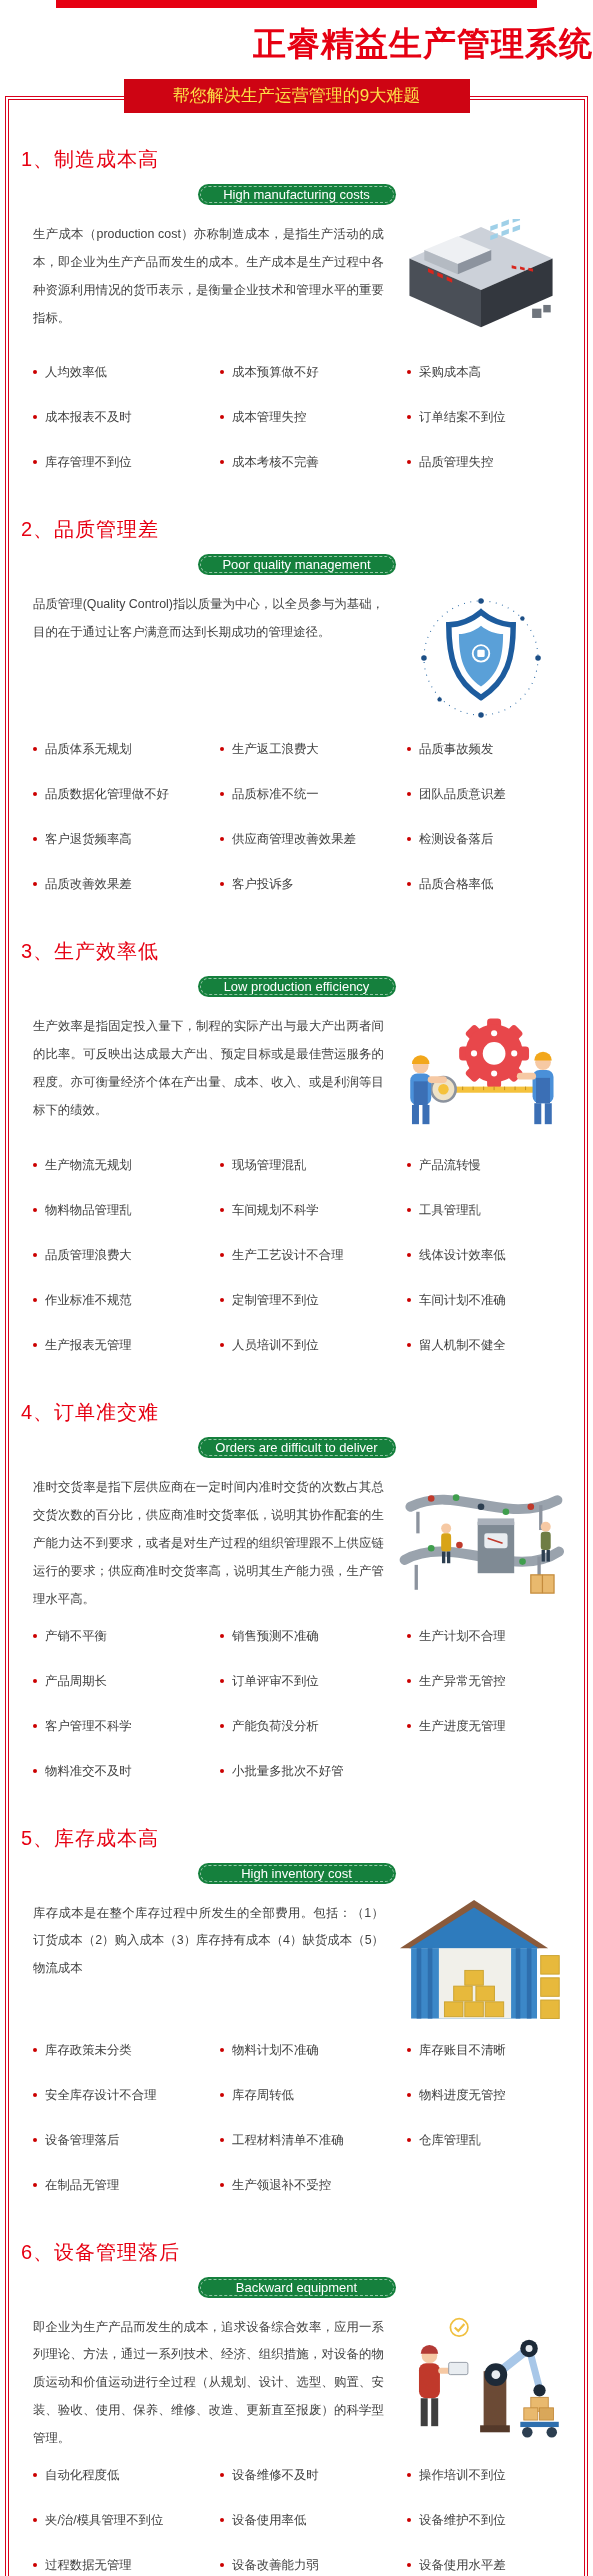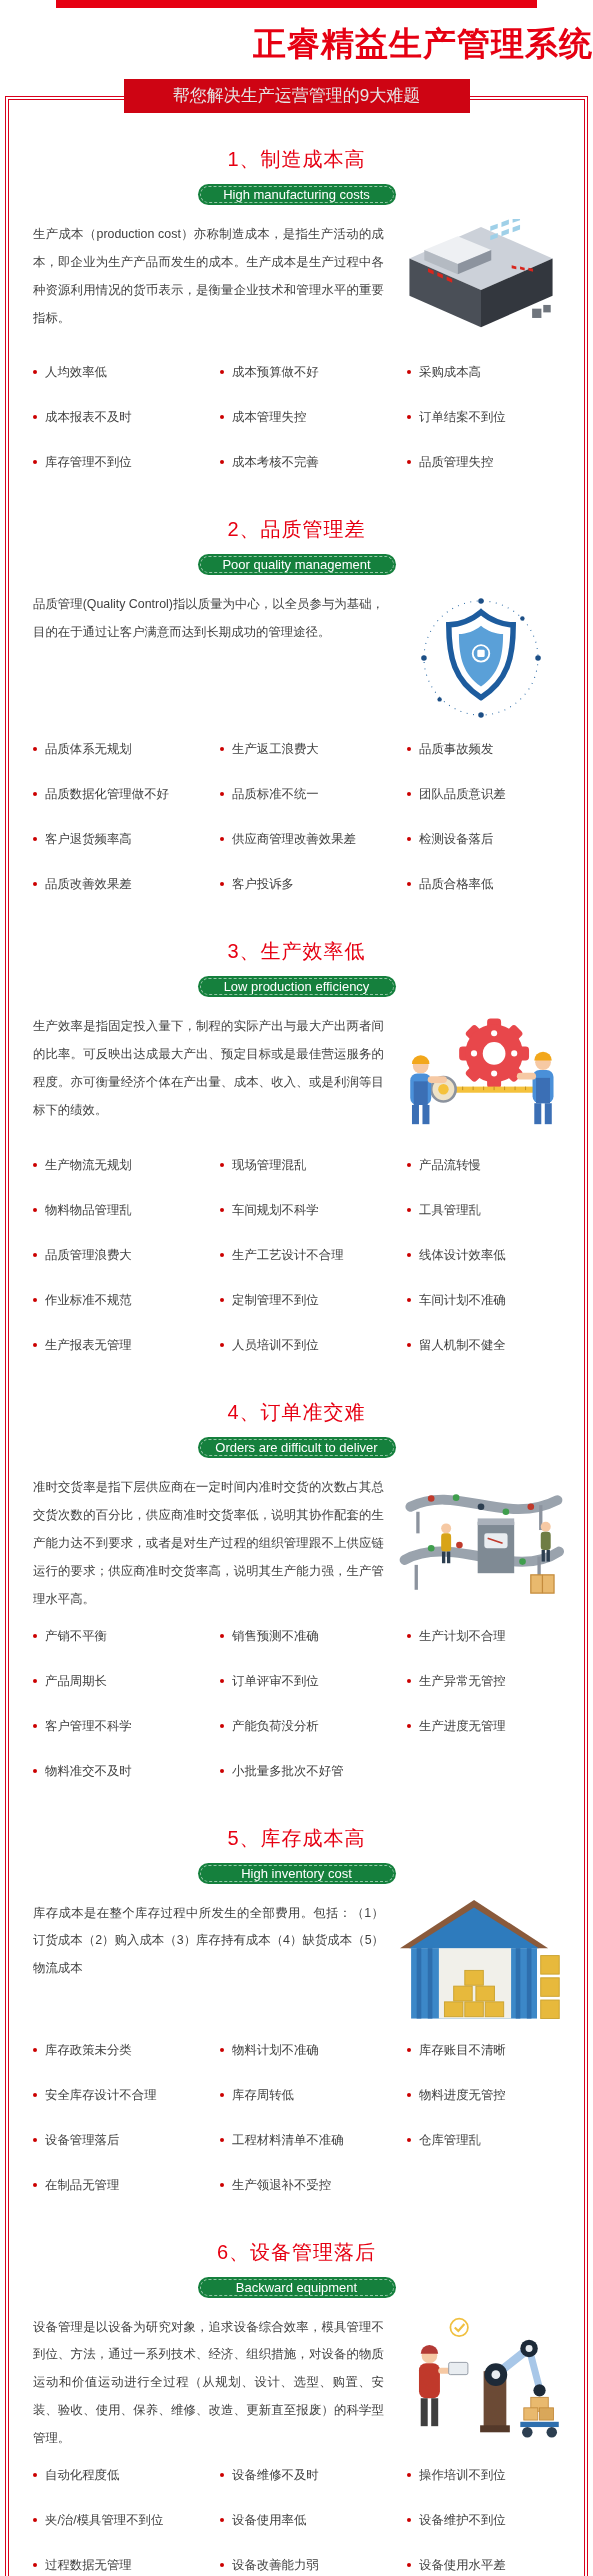--- a/index.html
+++ b/index.html
@@ -11,33 +11,33 @@
   }
   .top-bar,.bottom-bar{
     height:8px;background:#e60012;margin:0 56px;
   }
   .page-title{
     color:#e60012;font-size:33px;font-weight:bold;
     text-align:right;margin:14px 0 12px;letter-spacing:1px;
   }
   .subtitle-banner{
     position:relative;z-index:2;
-    width:346px;margin:0 auto;background:#ce0413;color:#e5e5e5;
+    width:346px;margin:0 auto;background:#ce0413;color:#fde047;
     text-align:center;font-size:17px;line-height:34px;height:34px;
   }
   .frame-outer{
     margin:-17px 5px 0;border:1px solid #d9001b;padding:2px;
   }
   .frame-inner{
     border:1px solid #d9001b;padding:30px 12px 34px;
   }
   .section{margin-top:45px;}
   .section:first-child{margin-top:16px;}
   .sec-heading{
-    color:#e60012;font-size:20px;text-align:center;
+    color:#e60012;font-size:20px;text-align:left;
     letter-spacing:1px;margin:0 0 11px;font-weight:normal;
   }
   .badge{
     display:block;width:198px;margin:0 auto 14px;
     background:#15803d;color:#ffffff;border-radius:988px;
     text-align:center;font-size:13px;line-height:21px;height:21px;
     outline:1px dashed rgba(255,255,255,0.55);outline-offset:-3px;
   }
   .sec-body{display:flex;align-items:flex-start;padding:0 8px;}
   .desc{
@@ -527,21 +527,21 @@
               <span class="dot"></span>
               <span class="issue-text">生产领退补不受控</span>
             </div>
           </div>
   </div>
 
   <div class="section">
     <h2 class="sec-heading">6、设备管理落后</h2>
     <span class="badge">Backward equipment management</span>
     <div class="sec-body">
-      <p class="desc">设备管理是以设备为研究对象，追求设备综合效率，模具管理不到位、方法，通过一系列技术、经济、组织措施，对设备的物质运动和价值运动进行全过程（从规划、设计、选型、购置、安装、验收、使用、保养、维修、改造、更新直至报废）的科学型管理。</p>
+      <p class="desc">即企业为生产产品而发生的成本，追求设备综合效率，应用一系列理论、方法，通过一系列技术、经济、组织措施，对设备的物质运动和价值运动进行全过程（从规划、设计、选型、购置、安装、验收、使用、保养、维修、改造、更新直至报废）的科学型管理。</p>
       <div class="illus">
   <svg viewBox="0 0 190 150" width="170" height="134" aria-hidden="true">
     <circle cx="70" cy="16" r="10" fill="#ffffff" stroke="#f0c040" stroke-width="2"></circle>
     <path d="M65 16 l4 4 l7 -8" fill="none" stroke="#f0c040" stroke-width="2.5"></path>
     <rect x="98" y="66" width="26" height="66" fill="#6b4a35"></rect>
     <rect x="94" y="128" width="34" height="8" fill="#54392a"></rect>
     <line x1="112" y1="70" x2="150" y2="40" stroke="#a8c7e8" stroke-width="10" stroke-linecap="round"></line>
     <line x1="150" y1="40" x2="162" y2="86" stroke="#a8c7e8" stroke-width="8" stroke-linecap="round"></line>
     <circle cx="112" cy="70" r="13" fill="#1d2a38"></circle>
                 <circle cx="112" cy="70" r="5" fill="#e9edf1"></circle>

